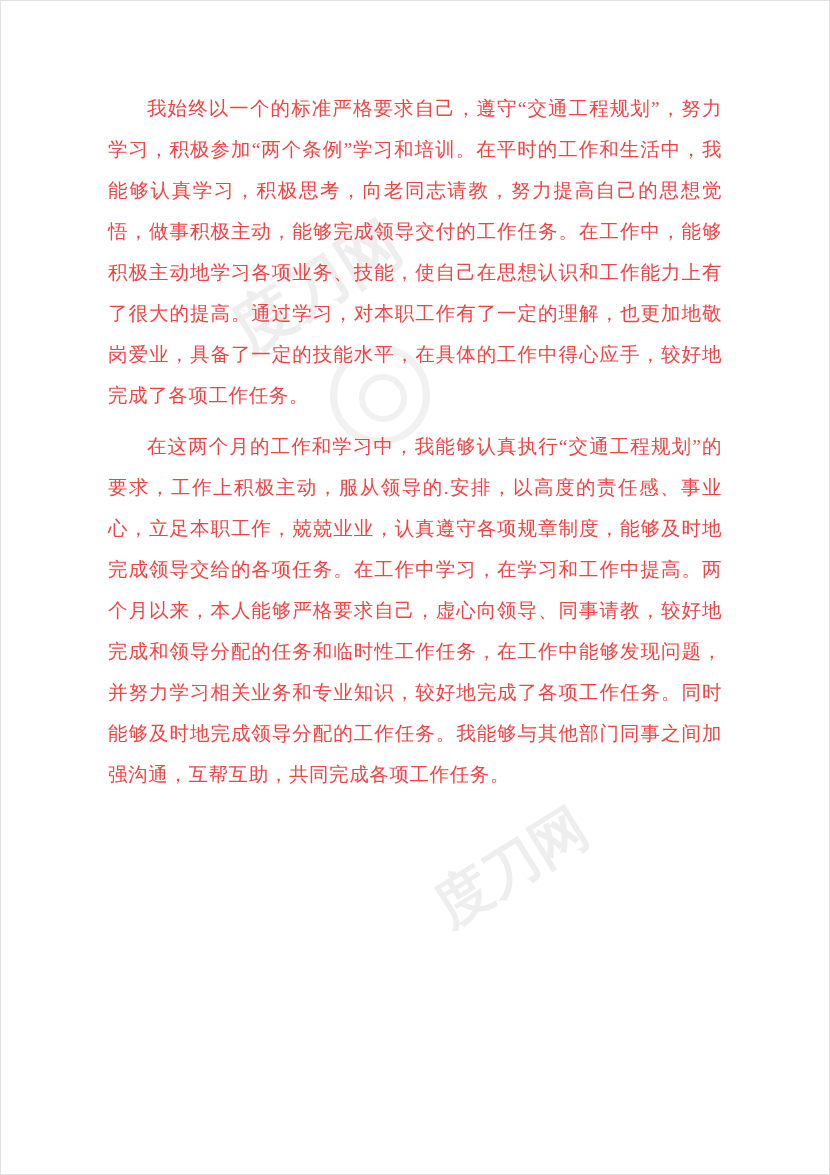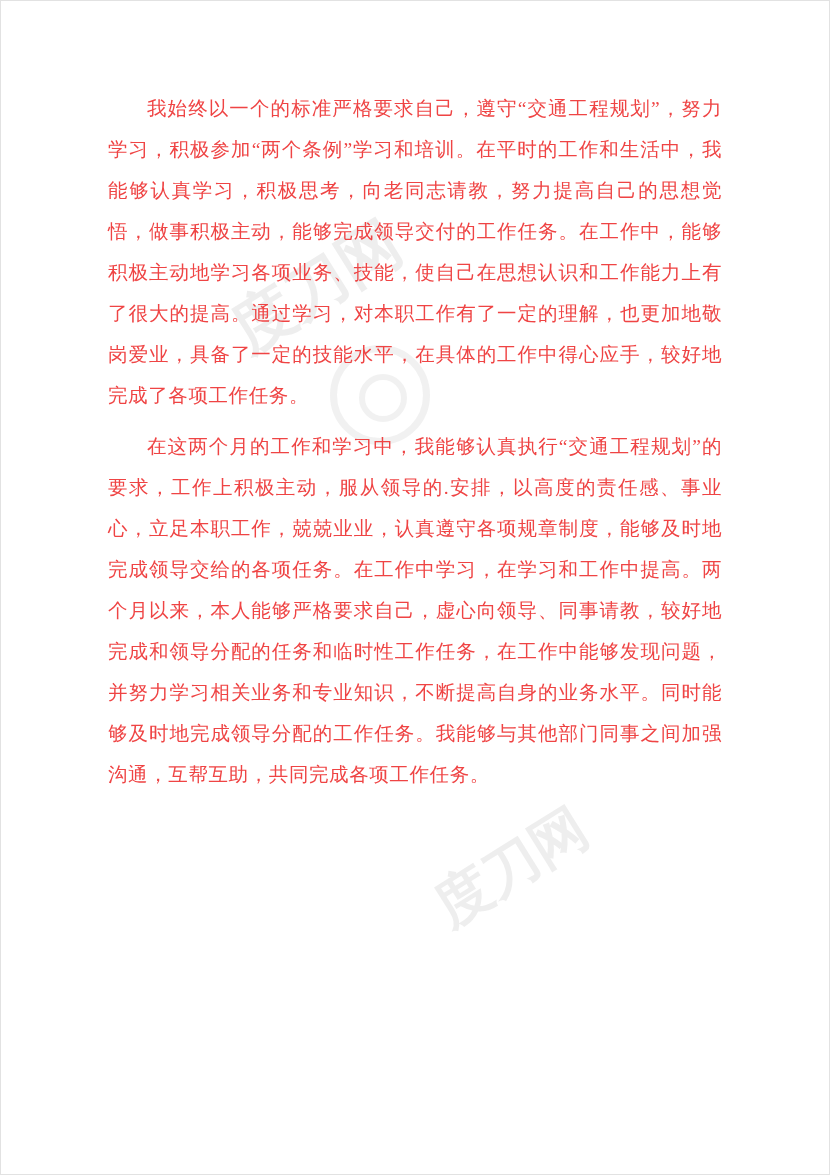--- a/index.html
+++ b/index.html
@@ -95,15 +95,15 @@
 
 <div class="page">
   <div class="page-border"></div>
 
   <div class="watermark wm-1">度刀网</div>
   <div class="wm-ring"></div>
   <div class="watermark wm-2">度刀网</div>
 
   <div class="doc-body">
     <p class="para">我始终以一个的标准严格要求自己，遵守“交通工程规划”，努力学习，积极参加“两个条例”学习和培训。在平时的工作和生活中，我能够认真学习，积极思考，向老同志请教，努力提高自己的思想觉悟，做事积极主动，能够完成领导交付的工作任务。在工作中，能够积极主动地学习各项业务、技能，使自己在思想认识和工作能力上有了很大的提高。通过学习，对本职工作有了一定的理解，也更加地敬岗爱业，具备了一定的技能水平，在具体的工作中得心应手，较好地完成了各项工作任务。</p>
-    <p class="para">在这两个月的工作和学习中，我能够认真执行“交通工程规划”的要求，工作上积极主动，服从领导的.安排，以高度的责任感、事业心，立足本职工作，兢兢业业，认真遵守各项规章制度，能够及时地完成领导交给的各项任务。在工作中学习，在学习和工作中提高。两个月以来，本人能够严格要求自己，虚心向领导、同事请教，较好地完成和领导分配的任务和临时性工作任务，在工作中能够发现问题，并努力学习相关业务和专业知识，不断提高自身的业务水平。同时能够及时地完成领导分配的工作任务。我能够与其他部门同事之间加强沟通，互帮互助，共同完成各项工作任务。</p>
+    <p class="para">在这两个月的工作和学习中，我能够认真执行“交通工程规划”的要求，工作上积极主动，服从领导的.安排，以高度的责任感、事业心，立足本职工作，兢兢业业，认真遵守各项规章制度，能够及时地完成领导交给的各项任务。在工作中学习，在学习和工作中提高。两个月以来，本人能够严格要求自己，虚心向领导、同事请教，较好地完成和领导分配的任务和临时性工作任务，在工作中能够发现问题，并努力学习相关业务和专业知识，较好地完成了各项工作任务。同时能够及时地完成领导分配的工作任务。我能够与其他部门同事之间加强沟通，互帮互助，共同完成各项工作任务。</p>
   </div>
 </div>
 
 </body></html>

